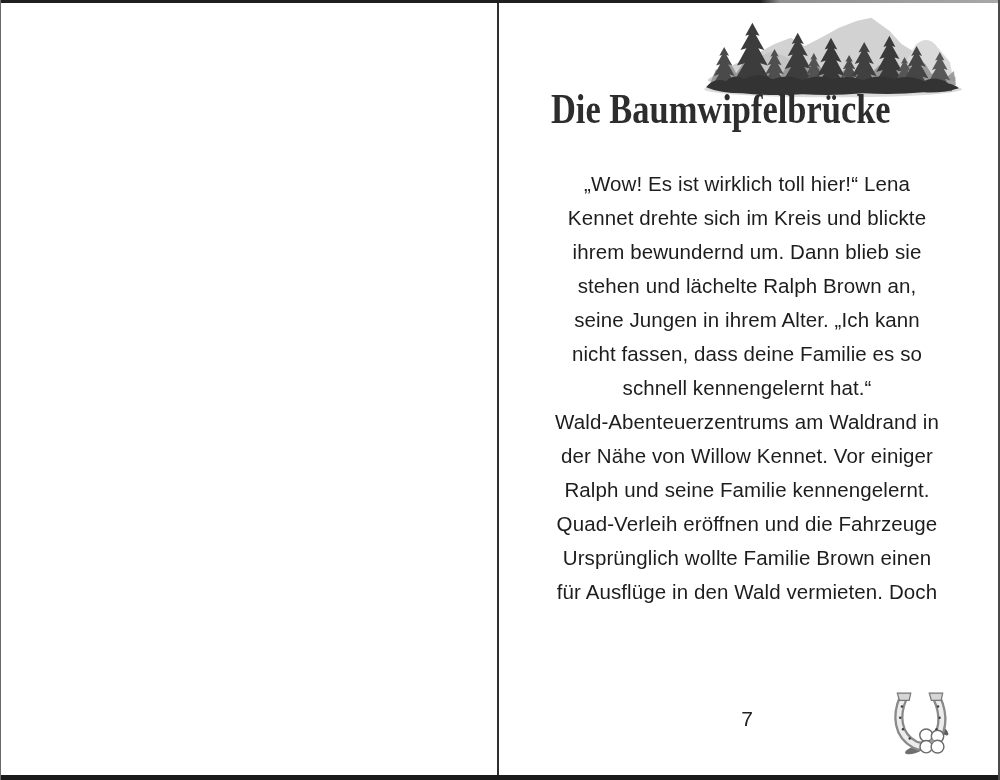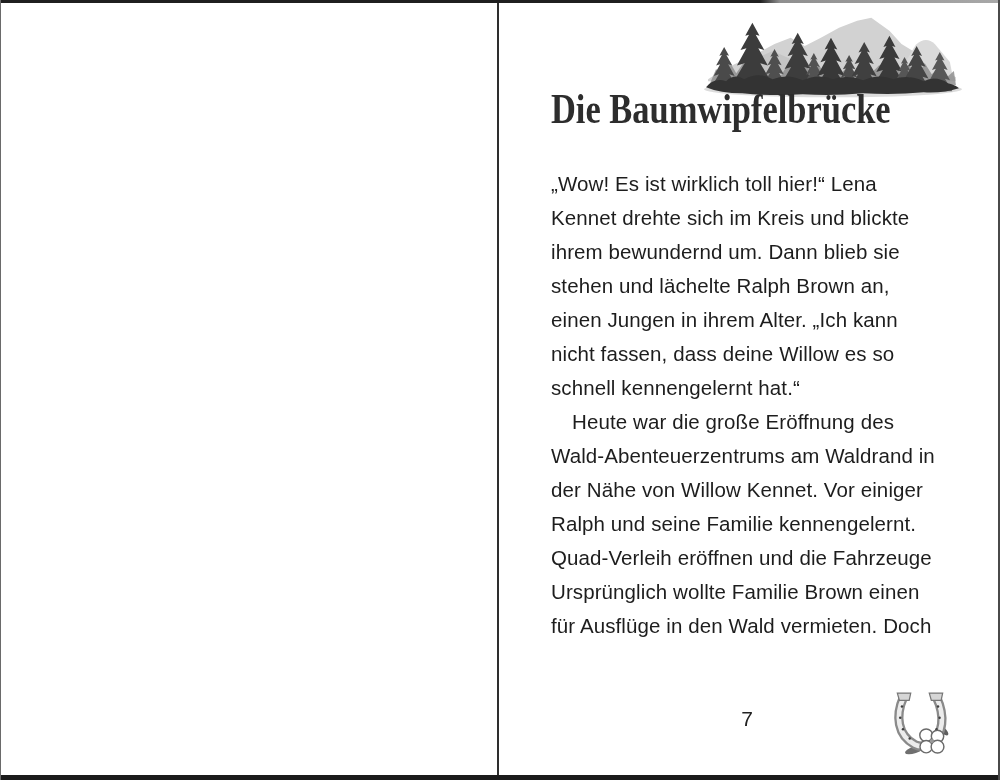--- a/index.html
+++ b/index.html
@@ -58,20 +58,21 @@
   .body-text {
     position: absolute; left: 52px; top: 167px; width: 392px;
     font-size: 20.5px;
     color: #1d1d1d;
     letter-spacing: 0.1px;
   }
   .body-text .line {
     height: 34px;
     line-height: 34px;
     white-space: nowrap;
+    text-align: center;
   }
   .body-text .line.indent { padding-left: 21px; }
   .page-number {
     position: absolute; left: 52px; top: 707px; width: 392px;
     text-align: center;
     font-size: 21px;
     color: #222222;
   }
   .footer-ornament {
     position: absolute; left: 391px; top: 690px; width: 60px; height: 68px;
@@ -116,24 +117,23 @@
       <path fill="#333333" d="M4,74 Q12,64 24,68 Q32,60 42,66 Q56,58 70,66 Q85,60 100,67 Q115,60 130,66 Q145,61 160,67 Q175,60 190,66 Q205,61 220,68 Q232,62 244,70 Q252,72 255,75 Q240,80 220,79 Q190,82 160,80 Q130,83 100,81 Q70,83 40,80 Q18,80 4,74 Z"></path>
     </svg>
 
     <div class="chapter-title">Die Baumwipfelbrücke</div>
 
     <div class="body-text">
       <div class="line">„Wow! Es ist wirklich toll hier!“ Lena</div>
       <div class="line">Kennet drehte sich im Kreis und blickte</div>
       <div class="line">ihrem bewundernd um. Dann blieb sie</div>
       <div class="line">stehen und lächelte Ralph Brown an,</div>
-      <div class="line">einen Jungen in ihrem Alter. „Ich kann</div>
-      <div class="line">nicht fassen, dass deine Willow es so</div>
+      <div class="line">seine Jungen in ihrem Alter. „Ich kann</div>
+      <div class="line">nicht fassen, dass deine Familie es so</div>
       <div class="line">schnell kennengelernt hat.“</div>
-      <div class="line indent">Heute war die große Eröffnung des</div>
       <div class="line">Wald-Abenteuerzentrums am Waldrand in</div>
       <div class="line">der Nähe von Willow Kennet. Vor einiger</div>
       <div class="line">Ralph und seine Familie kennengelernt.</div>
       <div class="line">Quad-Verleih eröffnen und die Fahrzeuge</div>
       <div class="line">Ursprünglich wollte Familie Brown einen</div>
       <div class="line">für Ausflüge in den Wald vermieten. Doch</div>
     </div>
 
     <div class="page-number">7</div>
 

